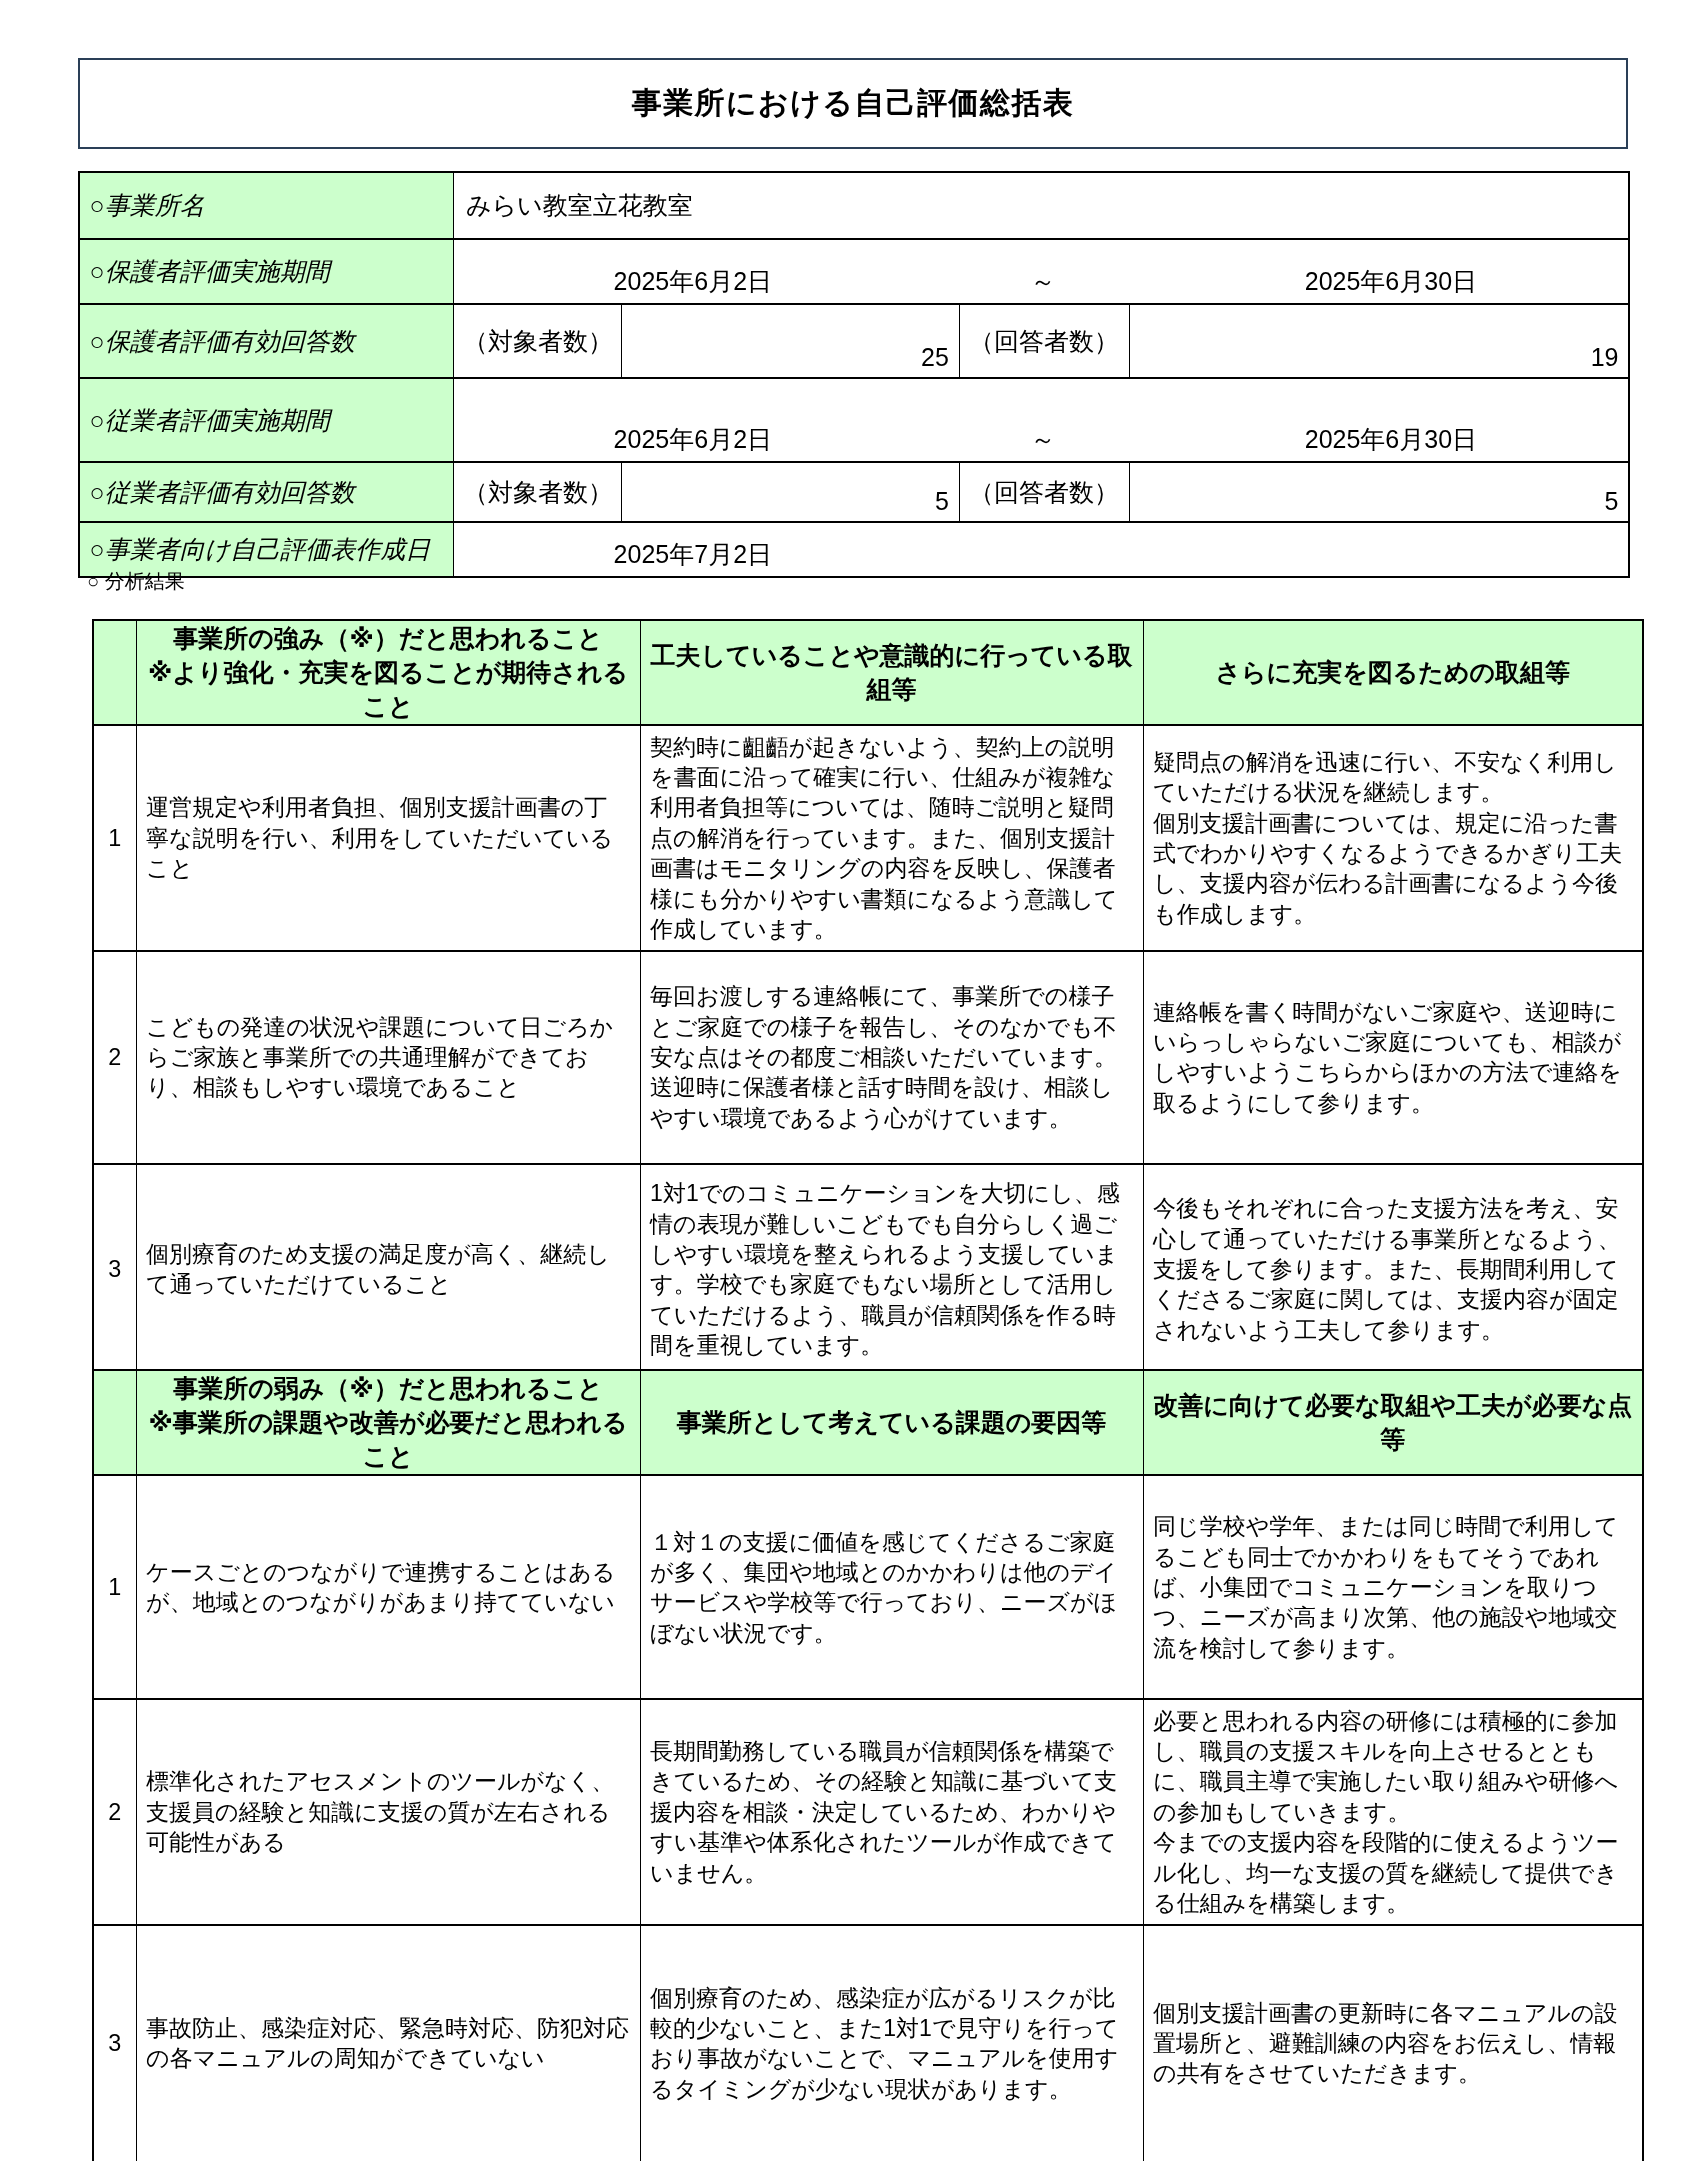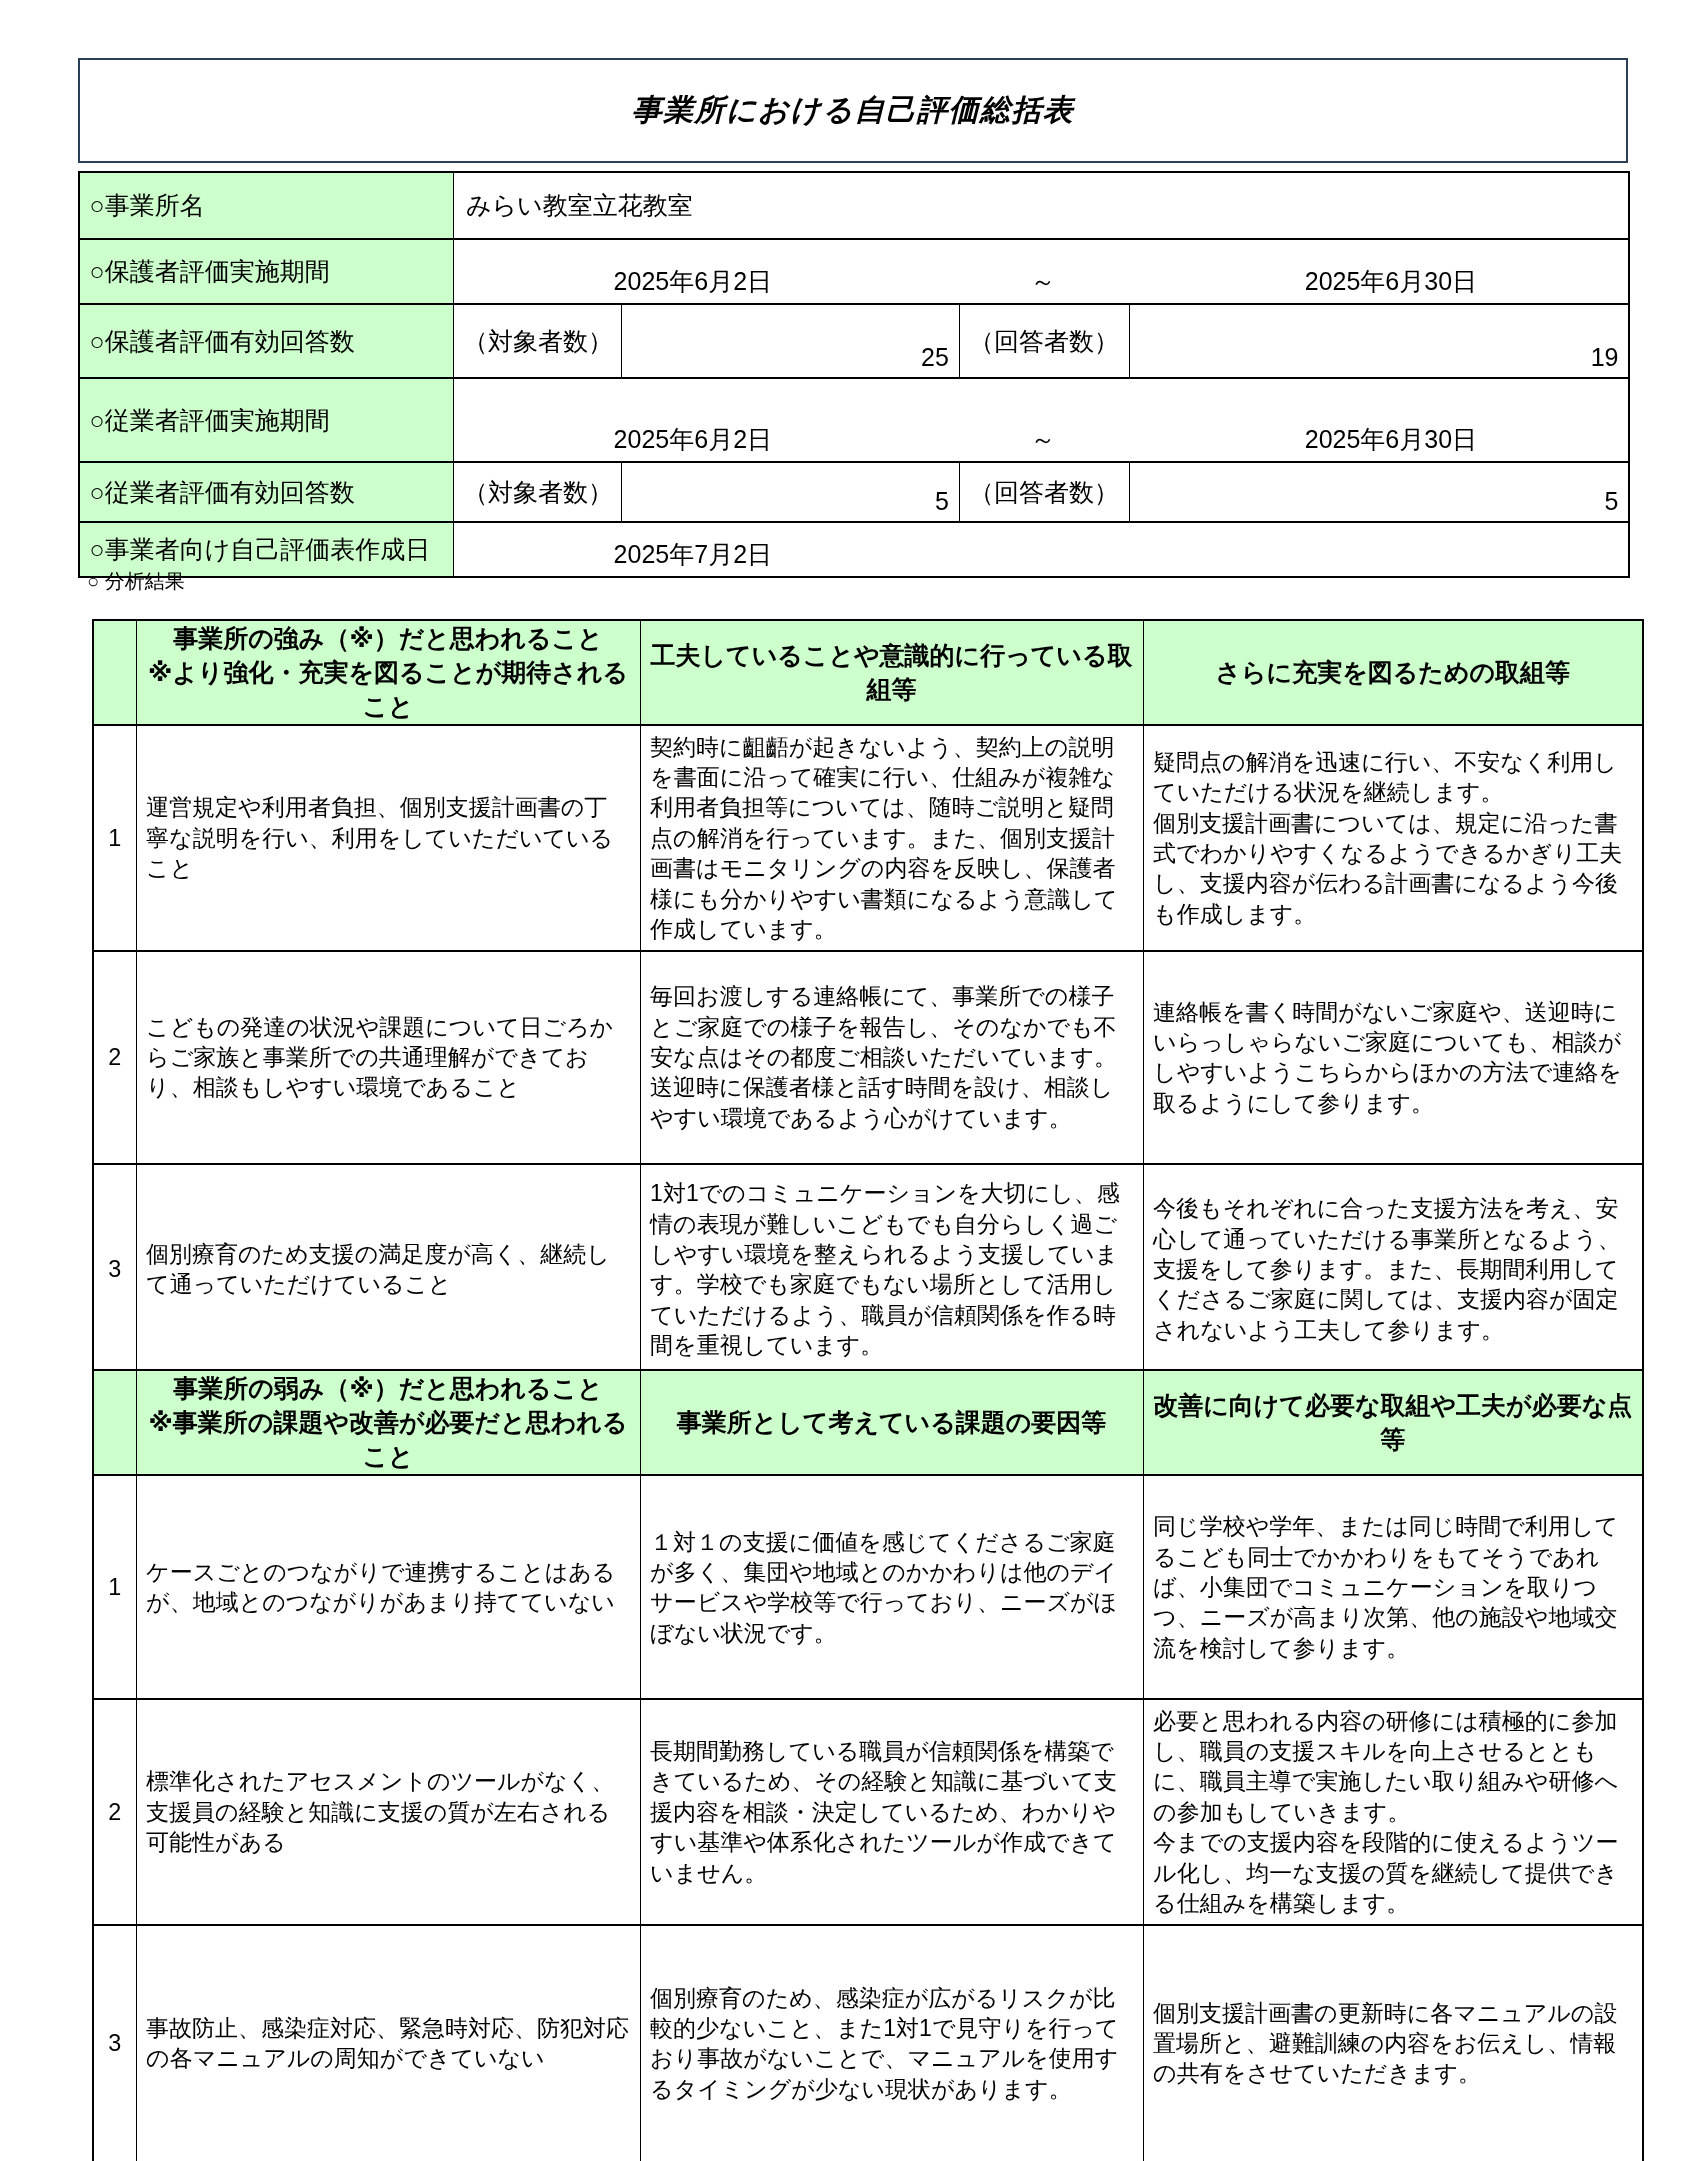--- a/index.html
+++ b/index.html
@@ -5,36 +5,36 @@
   html,body { margin:0; padding:0; background:#ffffff; }
   body {
     width:1706px; height:2161px;
     font-family:"Liberation Sans","DejaVu Sans",sans-serif;
     color:#000;
   }
   .sheet { position:relative; width:1706px; height:2161px; background:#fff; }
 
   
   .titlebox {
-    position:absolute; left:78px; top:58px; width:1550px; height:105px;
+    position:absolute; left:78px; top:58px; width:1550px; height:91px;
     border:2.1px solid #2a3f57; box-sizing:border-box;
     display:flex; align-items:center; justify-content:center;
-    font-size:30px; font-weight:bold; letter-spacing:1.4px;font-style:italic;
+    font-size:30px; font-weight:bold; letter-spacing:1.4px;
   }
 
   
   table { border-collapse:collapse; table-layout:fixed; }
   td { box-sizing:border-box; overflow:hidden; }
   .green { background:#ccffcc; }
 
   
   .itable { position:absolute; left:78px; top:171px; width:1550px; border:2.1px solid #000; }
   .itable td { border:1.4px solid #000; font-size:25px; }
   .itable tr + tr td { border-top-width:2.1px; }
-  .lbl { vertical-align:middle; padding-left:9.6px; }
+  .lbl { vertical-align:middle; padding-left:9.6px;font-style:italic; }
   .val-left { vertical-align:middle; padding-left:12.4px;margin-top:35px; }
   .bottomcell { vertical-align:bottom; padding-bottom:5.5px; }
   .numcell { vertical-align:bottom; text-align:right; padding:0 9.6px 5.5px 0; }
   .parenlbl { vertical-align:middle; padding-left:9.6px; }
   .range { display:flex; width:100%;gap:32px; }
   .range .seg1 { width:43%; text-align:center; }
   .range .seg2 { width:14.4%; text-align:center; }
   .range .seg3 { width:42.6%; text-align:center; }
 
   

